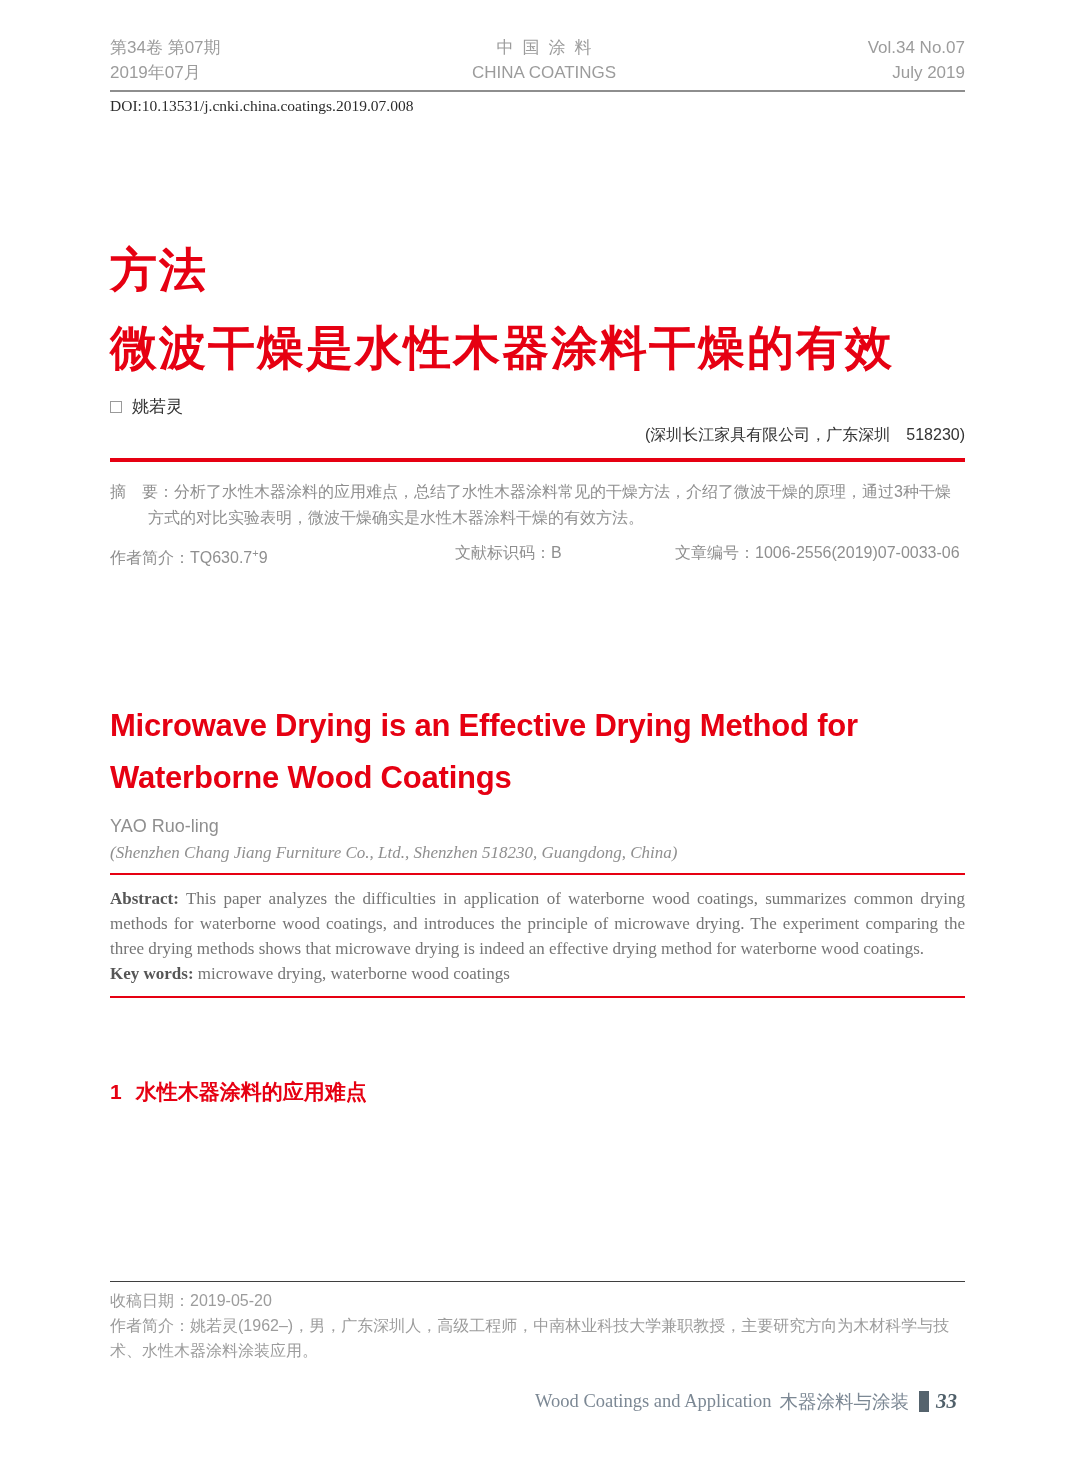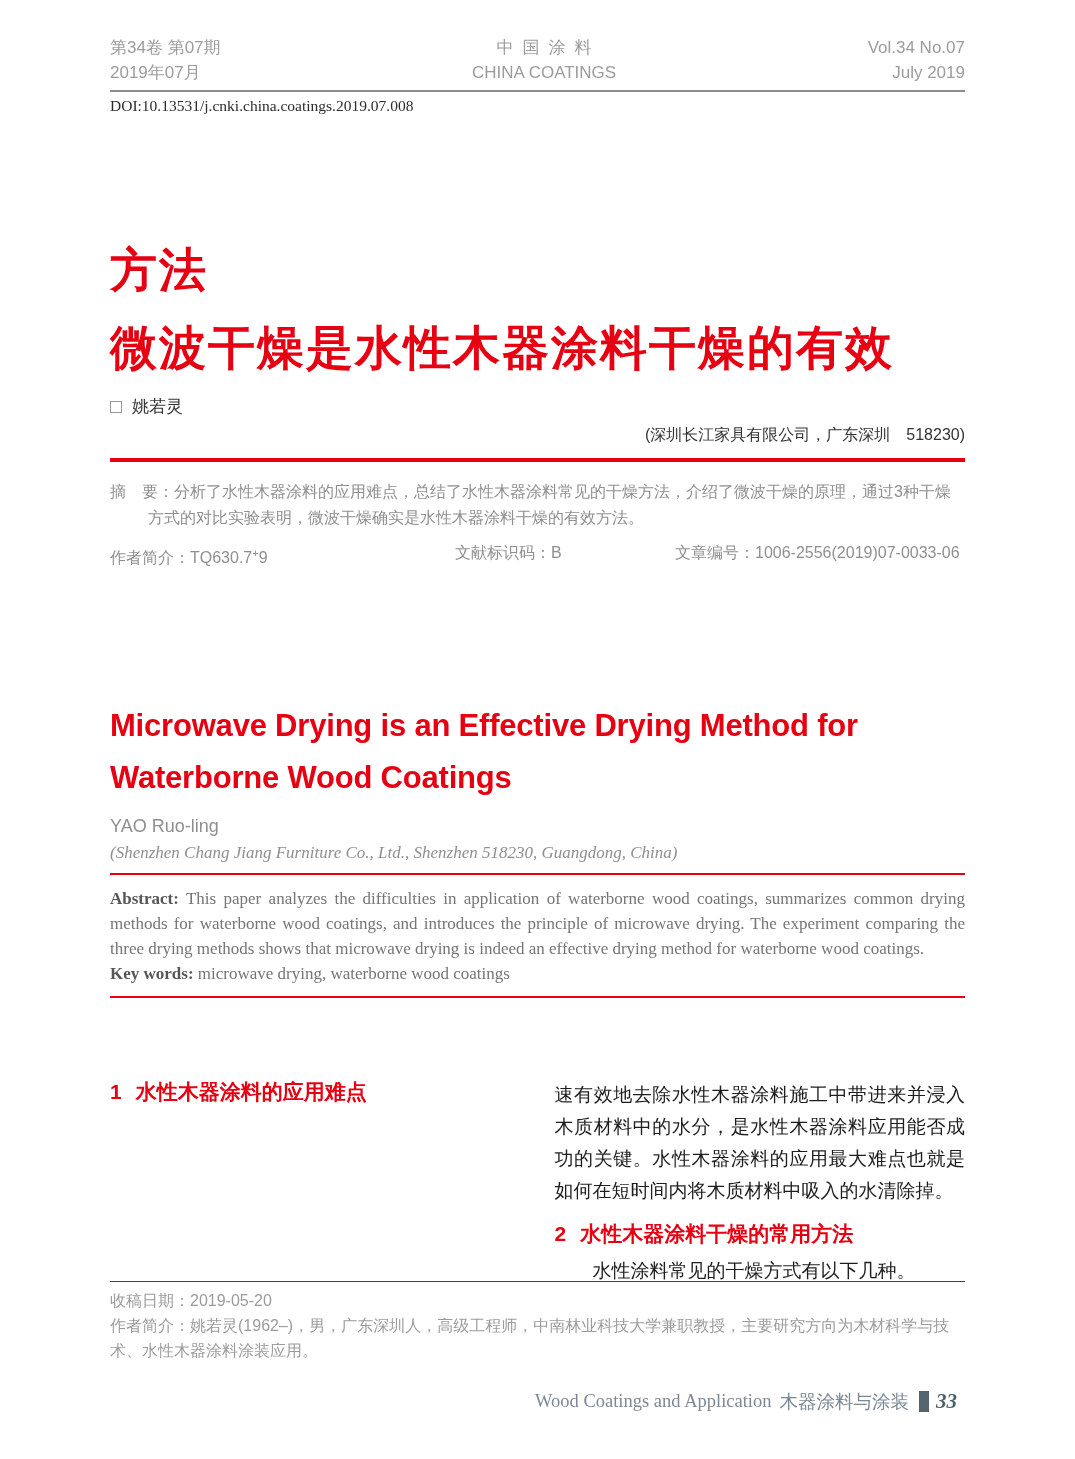--- a/index.html
+++ b/index.html
@@ -138,25 +138,20 @@
       <p><b>Abstract:</b><span> This paper analyzes the difficulties in application of waterborne wood coatings, summarizes common drying methods for waterborne wood coatings, and introduces the principle of microwave drying. The experiment comparing the three drying methods shows that microwave drying is indeed an effective drying method for waterborne wood coatings.</span></p>
       <p class="en-keywords"><b>Key words:</b><span> microwave drying, waterborne wood coatings</span></p>
     </div>
     <hr class="red-rule-thin en-abs-rule">
   </div>
 
   <div class="body-cols">
     <div class="bcol bcol-left">
       <div class="sec-head"><span class="no">1</span><span>水性木器涂料的应用难点</span></div>
     </div>
-    <div class="bcol bcol-right">
-      <p class="bpara" style="margin-top:2px;">速有效地去除水性木器涂料施工中带进来并浸入木质材料中的水分，是水性木器涂料应用能否成功的关键。水性木器涂料的应用最大难点也就是如何在短时间内将木质材料中吸入的水清除掉。</p>
-      <div class="sec-head"><span class="no">2</span><span>水性木器涂料干燥的常用方法</span></div>
-      <p class="bpara indent">水性涂料常见的干燥方式有以下几种。</p>
-    </div>
   </div>
 
   <div class="footnote">
     <hr class="footnote-rule">
     <div><span>收稿日期：</span><span>2019-05-20</span></div>
     <div><span>作者简介：</span><span>姚若灵(1962–)，男，广东深圳人，高级工程师，中南林业科技大学兼职教授，主要研究方向为木材科学与技术、水性木器涂料涂装应用。</span></div>
   </div>
 
   <div class="page-footer">
     <span>Wood Coatings and Application</span>

